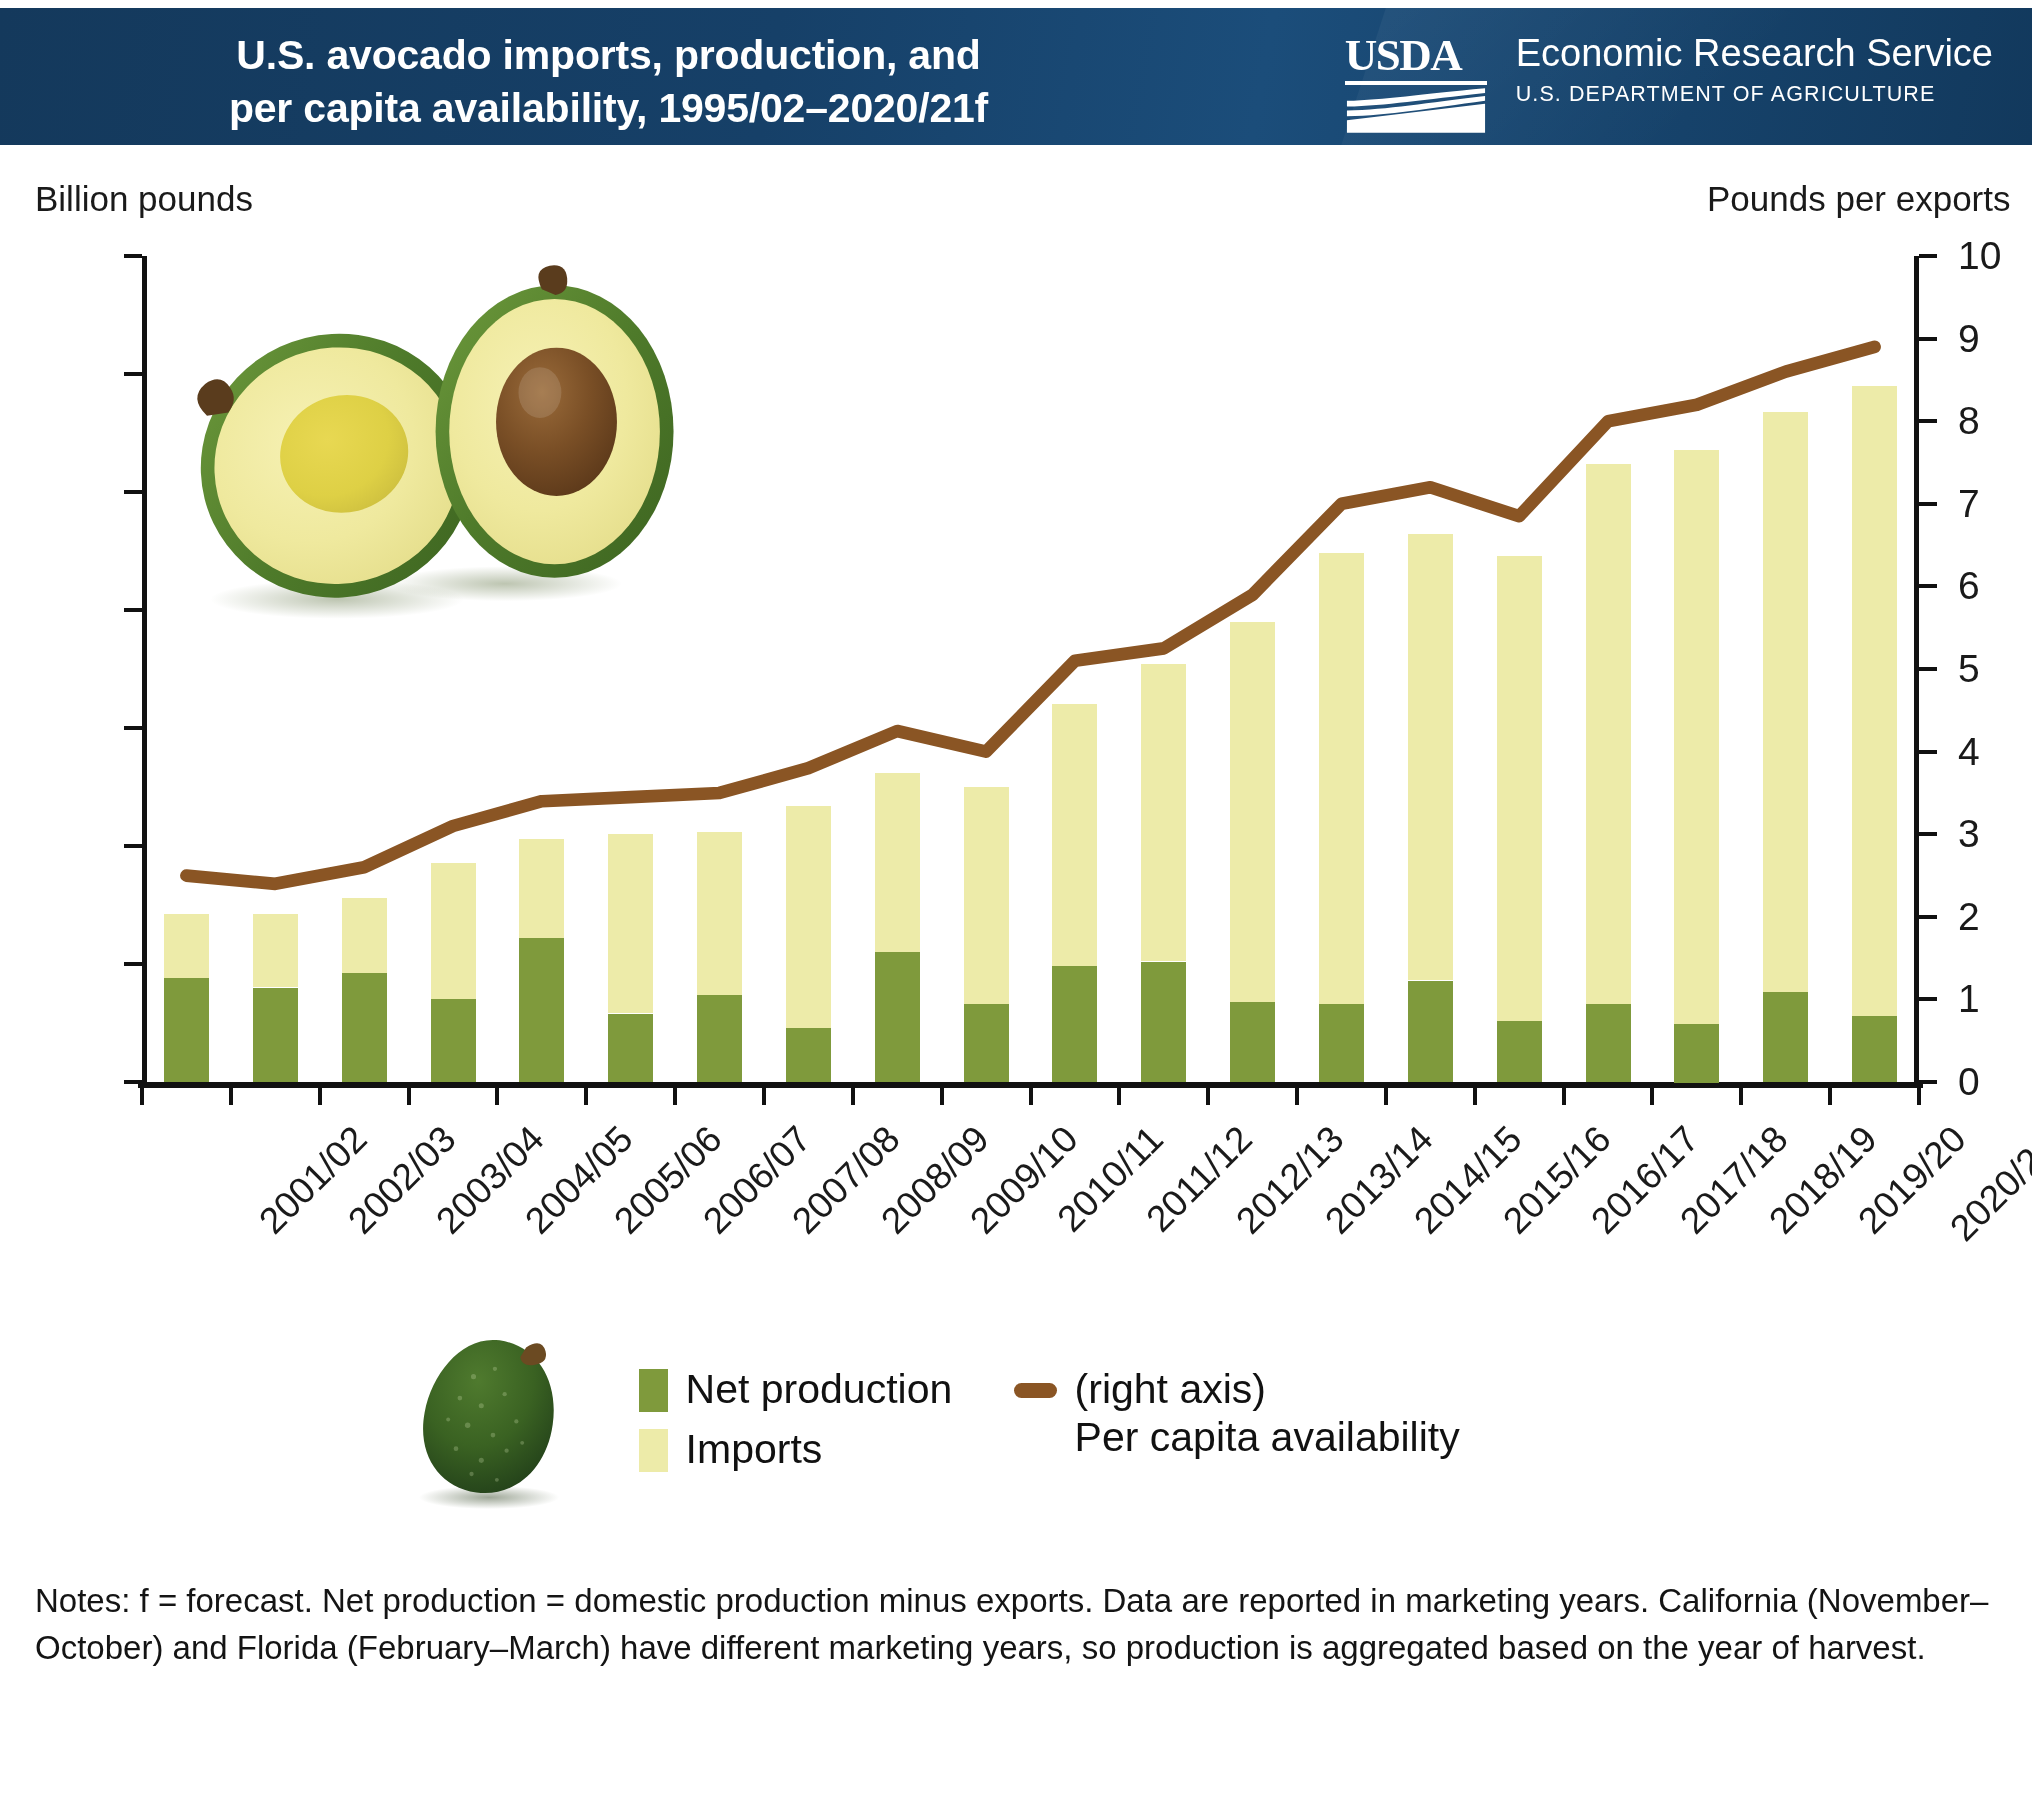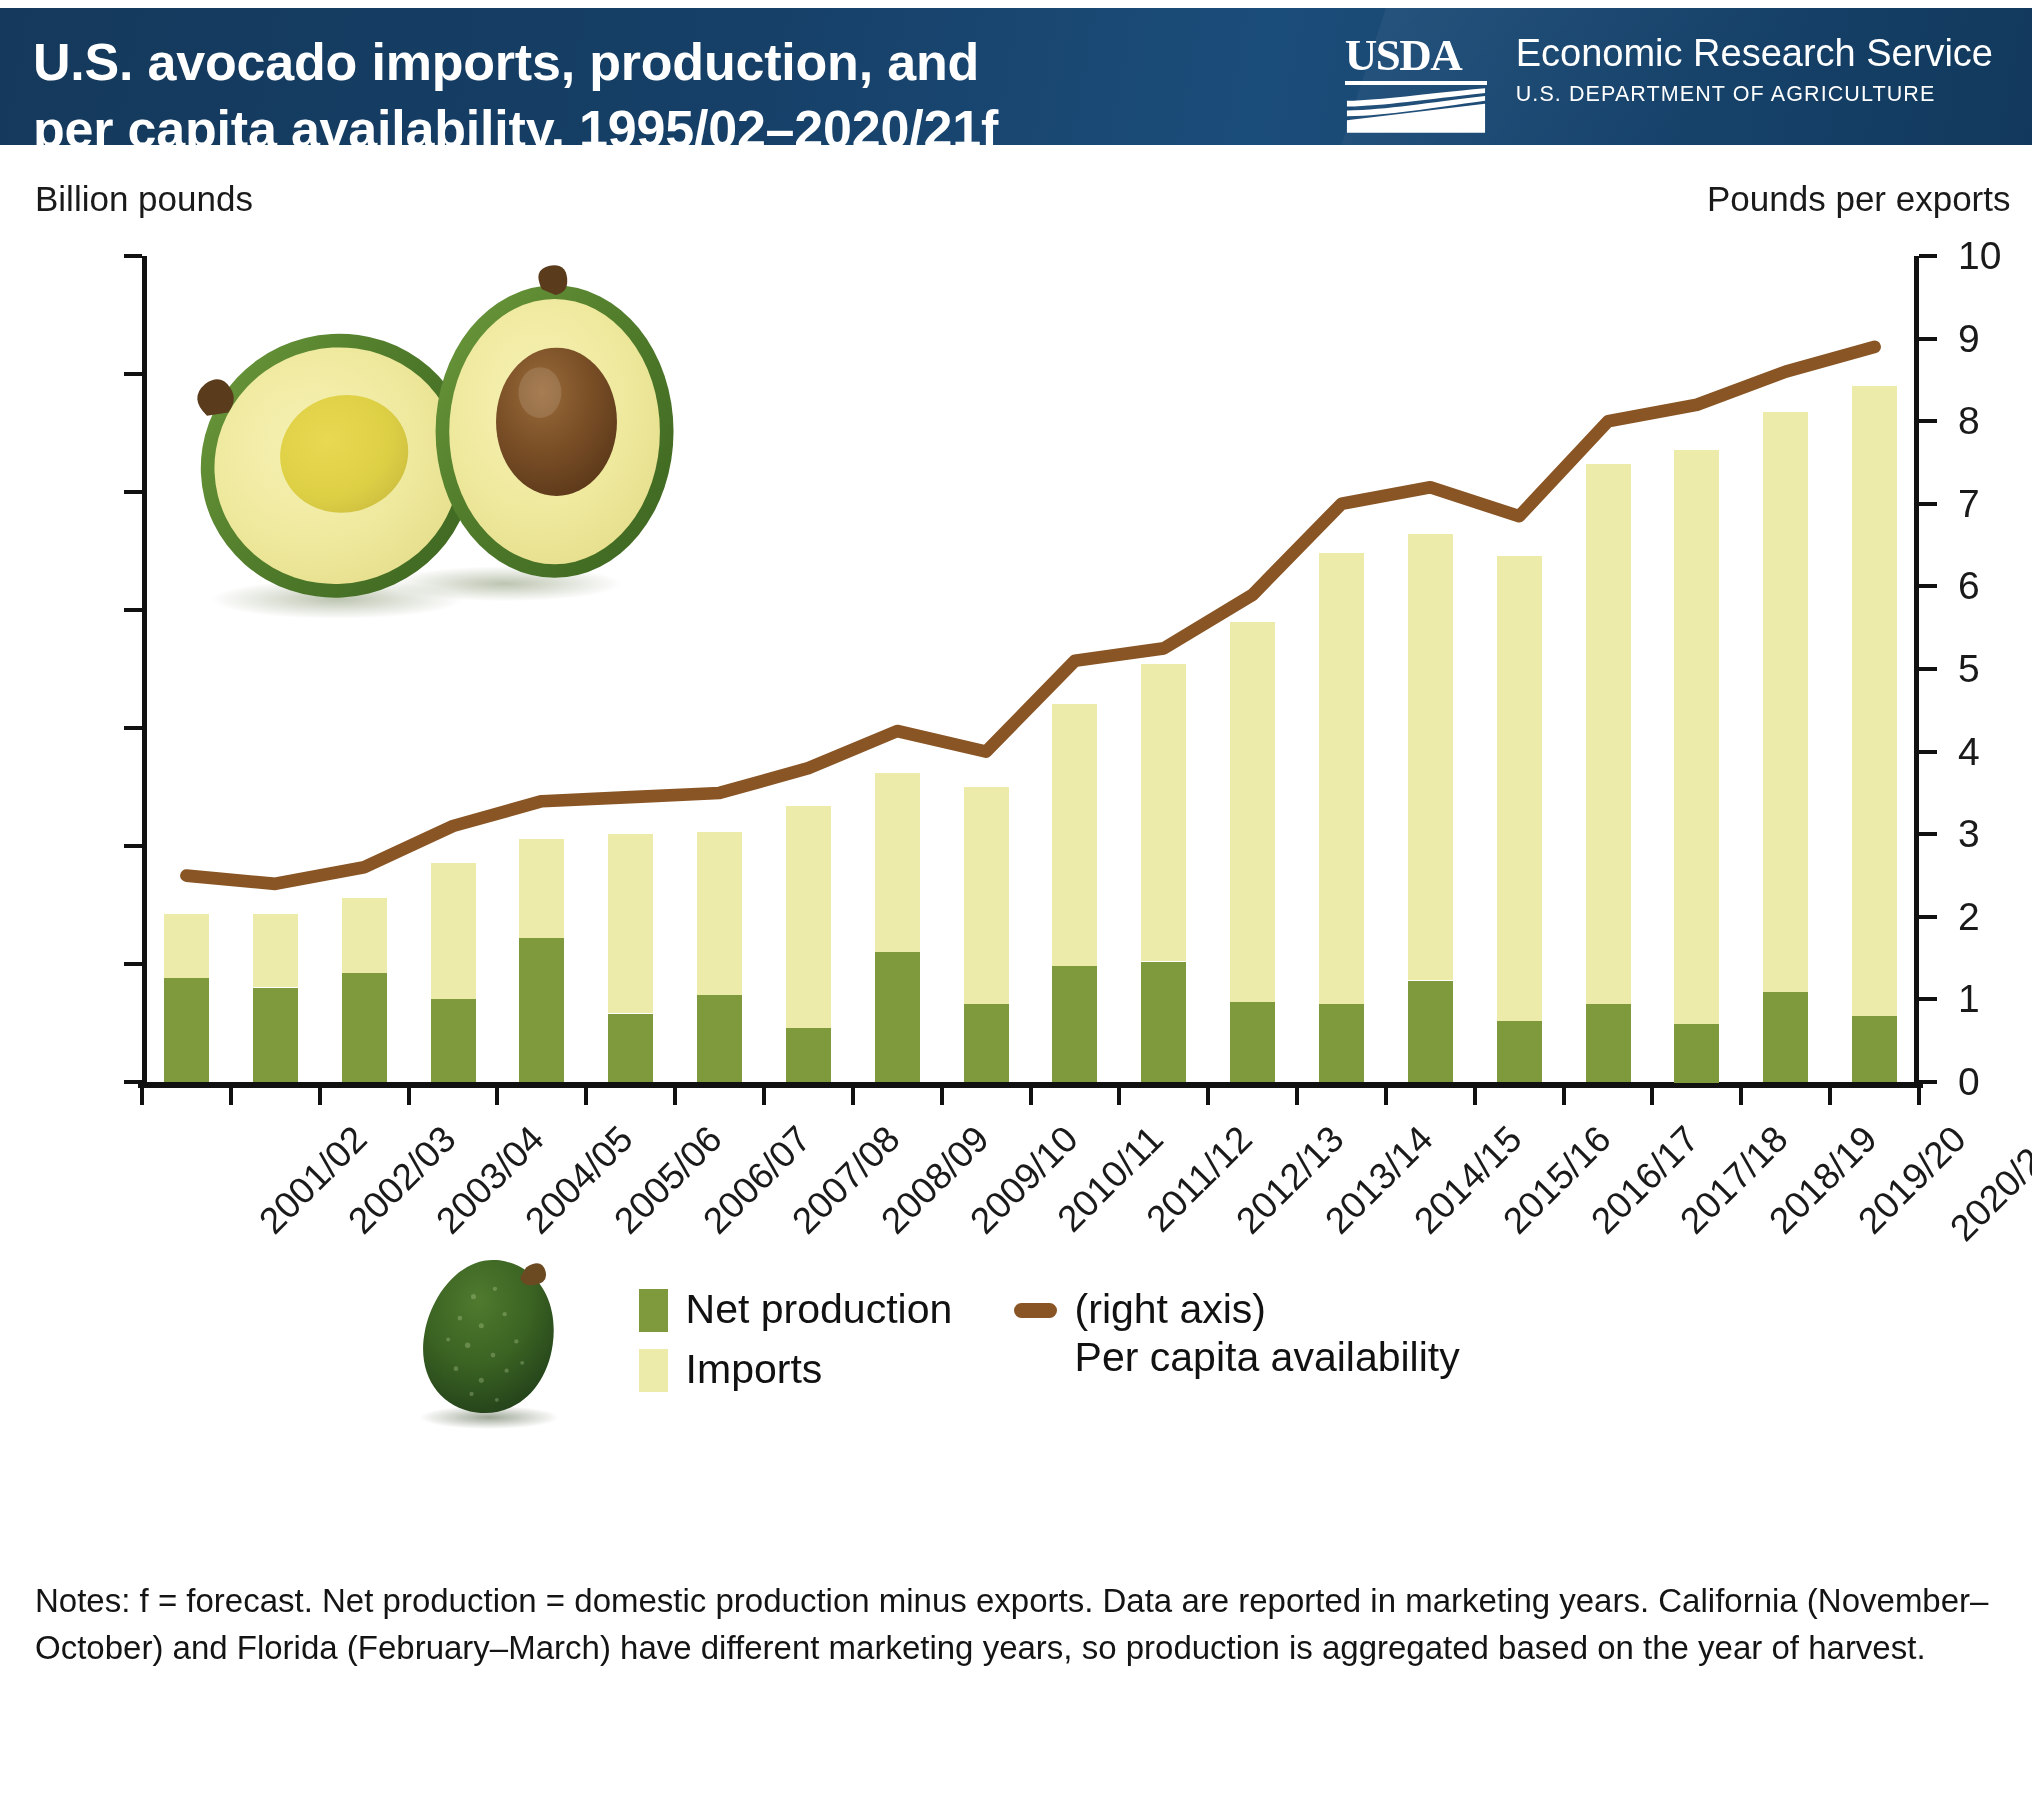--- a/index.html
+++ b/index.html
@@ -18,22 +18,23 @@
     background: linear-gradient(100deg, #14395c 0%, #164068 38%, #1b4d7a 62%, #12395d 100%);
     overflow: hidden;
   }
   .header::after{
     content:""; position:absolute; right:254px; top:-59px; width:410px; height:293px;
     background: linear-gradient(120deg, rgba(255,255,255,0.055), rgba(255,255,255,0) 70%);
     transform: rotate(18deg);
   }
   .header-title {
     position: absolute; left: 33px; top: 21.5px; width: 1151px;
-    color: #ffffff; font-size: 52px; font-weight: bold; line-height: 1.28;
+    color: #ffffff; font-size: 41px; font-weight: bold; line-height: 1.28;
     letter-spacing: -0.2px;
+    text-align: center;
   }
   .header-title span { display:block; }
   .usda-block {
     position: absolute; right: 39px; top: 25px; display:flex; align-items:flex-start; gap: 25px;
   }
   .usda-logo { position: relative; width: 146px; height: 94px; }
   .usda-logo .mark {
     font-size: 45px; font-weight: bold; color:#fff; letter-spacing: -1.5px;
     font-family: "Liberation Serif", serif; line-height: 1;
   }
@@ -68,21 +69,21 @@
 
   
   .xlabels { position:absolute; left: 142px; top: 1108px; width: 1785px; height: 224px; }
   .xlab {
     position:absolute; font-size: 37px; color:#1a1a1a; white-space:nowrap;
     transform-origin: right top; transform: rotate(-45deg);
     text-align:right;
   }
 
   
-  .legend { position:absolute; left: 390px; top: 1256px; width: 1365px; height: 185px; }
+  .legend { position:absolute; left: 390px; top: 1336px; width: 1365px; height: 185px; }
   .avocado-whole { position:absolute; left: -9.8px; top: -9.8px; width: 224px; height: 185px; }
   .lg-col-a { position:absolute; left: 249px; top: 29px; }
   .lg-col-b { position:absolute; left: 624px; top: 29px; }
   .lg-row { display:flex; align-items:flex-start; gap: 17.6px; margin-bottom: 11.7px; }
   .swatch-green  { width: 29px; height: 43px; background:#7F9A3C; flex:0 0 auto; margin-top: 3.9px;}
   .swatch-cream  { width: 29px; height: 43px; background:#EDEBA9; flex:0 0 auto; margin-top: 3.9px;}
   .swatch-line   { width: 43px; height: 15.6px; background:#8A5524; border-radius: 7.8px; flex:0 0 auto; margin-top: 17.6px;}
   .lg-text { font-size: 41px; color:#111; line-height: 1.18; }
 
   

